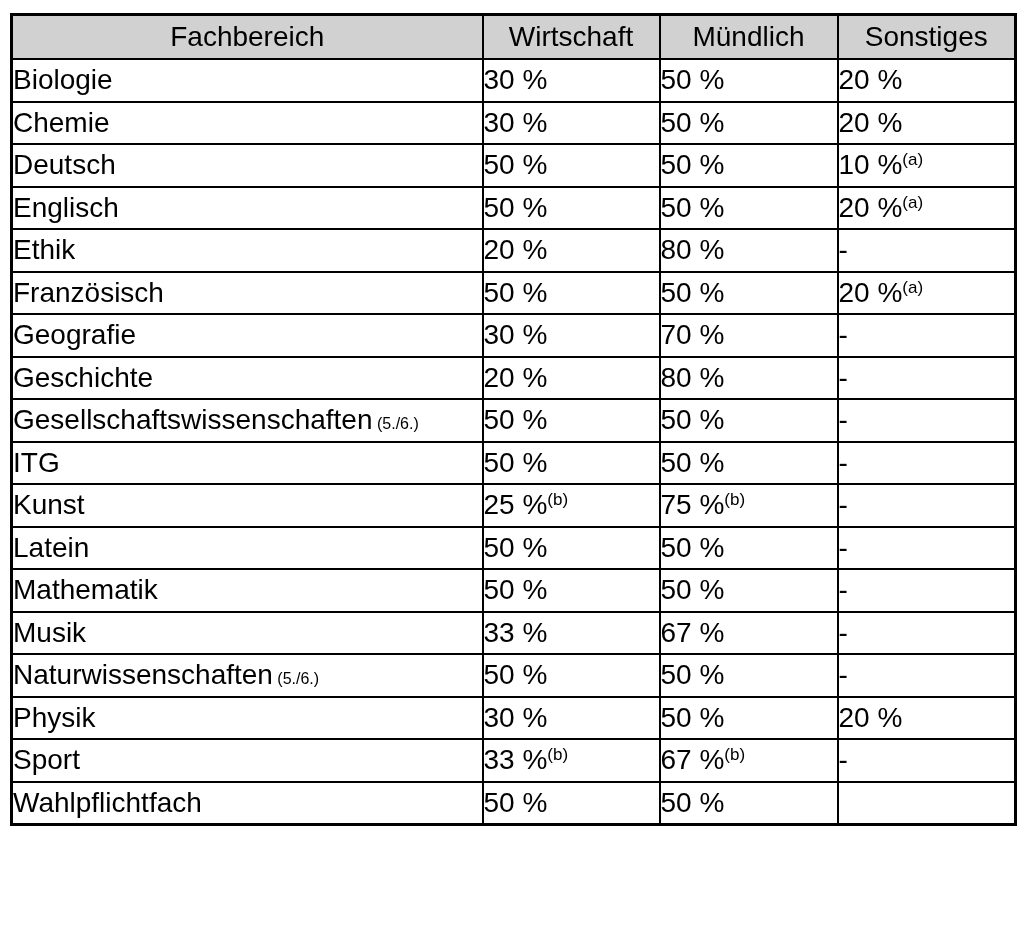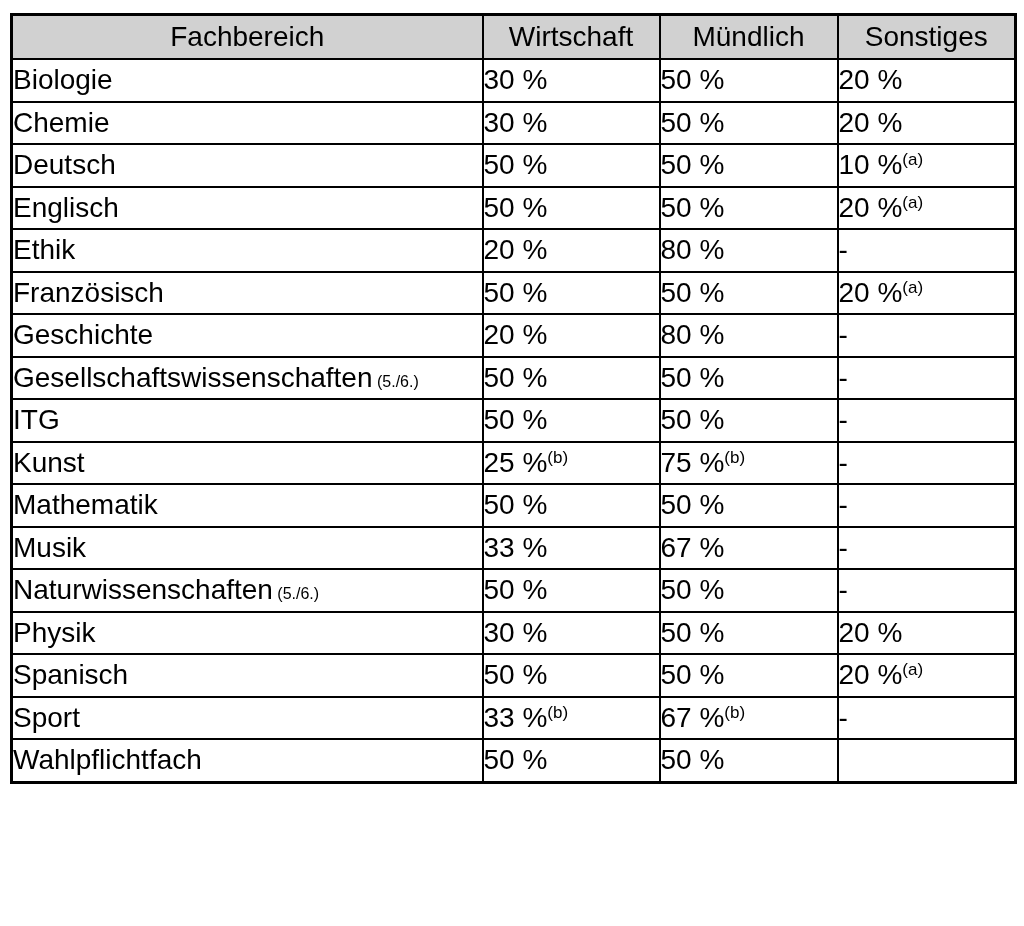--- a/index.html
+++ b/index.html
@@ -111,20 +111,26 @@
           <td class="val"><span>80 %</span></td>
           <td class="val"><span>-</span></td>
         </tr>
         <tr>
           <td class="subject"><span>Französisch</span></td>
           <td class="val"><span>50 %</span></td>
           <td class="val"><span>50 %</span></td>
           <td class="val"><span>20 %</span><sup class="fn">(a)</sup></td>
         </tr>
         <tr>
+          <td class="subject"><span>Geografie</span></td>
+          <td class="val"><span>30 %</span></td>
+          <td class="val"><span>70 %</span></td>
+          <td class="val"><span>-</span></td>
+        </tr>
+        <tr>
           <td class="subject"><span>Geschichte</span></td>
           <td class="val"><span>20 %</span></td>
           <td class="val"><span>80 %</span></td>
           <td class="val"><span>-</span></td>
         </tr>
         <tr>
           <td class="subject"><span>Gesellschaftswissenschaften</span><span class="note"> (5./6.)</span></td>
           <td class="val"><span>50 %</span></td>
           <td class="val"><span>50 %</span></td>
           <td class="val"><span>-</span></td>
@@ -132,20 +138,26 @@
         <tr>
           <td class="subject"><span>ITG</span></td>
           <td class="val"><span>50 %</span></td>
           <td class="val"><span>50 %</span></td>
           <td class="val"><span>-</span></td>
         </tr>
         <tr>
           <td class="subject"><span>Kunst</span></td>
           <td class="val"><span>25 %</span><sup class="fn">(b)</sup></td>
           <td class="val"><span>75 %</span><sup class="fn">(b)</sup></td>
+          <td class="val"><span>-</span></td>
+        </tr>
+        <tr>
+          <td class="subject"><span>Latein</span></td>
+          <td class="val"><span>50 %</span></td>
+          <td class="val"><span>50 %</span></td>
           <td class="val"><span>-</span></td>
         </tr>
         <tr>
           <td class="subject"><span>Mathematik</span></td>
           <td class="val"><span>50 %</span></td>
           <td class="val"><span>50 %</span></td>
           <td class="val"><span>-</span></td>
         </tr>
         <tr>
           <td class="subject"><span>Musik</span></td>
@@ -159,26 +171,20 @@
           <td class="val"><span>50 %</span></td>
           <td class="val"><span>-</span></td>
         </tr>
         <tr>
           <td class="subject"><span>Physik</span></td>
           <td class="val"><span>30 %</span></td>
           <td class="val"><span>50 %</span></td>
           <td class="val"><span>20 %</span></td>
         </tr>
         <tr>
-          <td class="subject"><span>Spanisch</span></td>
-          <td class="val"><span>50 %</span></td>
-          <td class="val"><span>50 %</span></td>
-          <td class="val"><span>20 %</span><sup class="fn">(a)</sup></td>
-        </tr>
-        <tr>
           <td class="subject"><span>Sport</span></td>
           <td class="val"><span>33 %</span><sup class="fn">(b)</sup></td>
           <td class="val"><span>67 %</span><sup class="fn">(b)</sup></td>
           <td class="val"><span>-</span></td>
         </tr>
         <tr>
           <td class="subject"><span>Wahlpflichtfach</span></td>
           <td class="val"><span>50 %</span></td>
           <td class="val"><span>50 %</span></td>
           <td class="val"><span></span></td>

